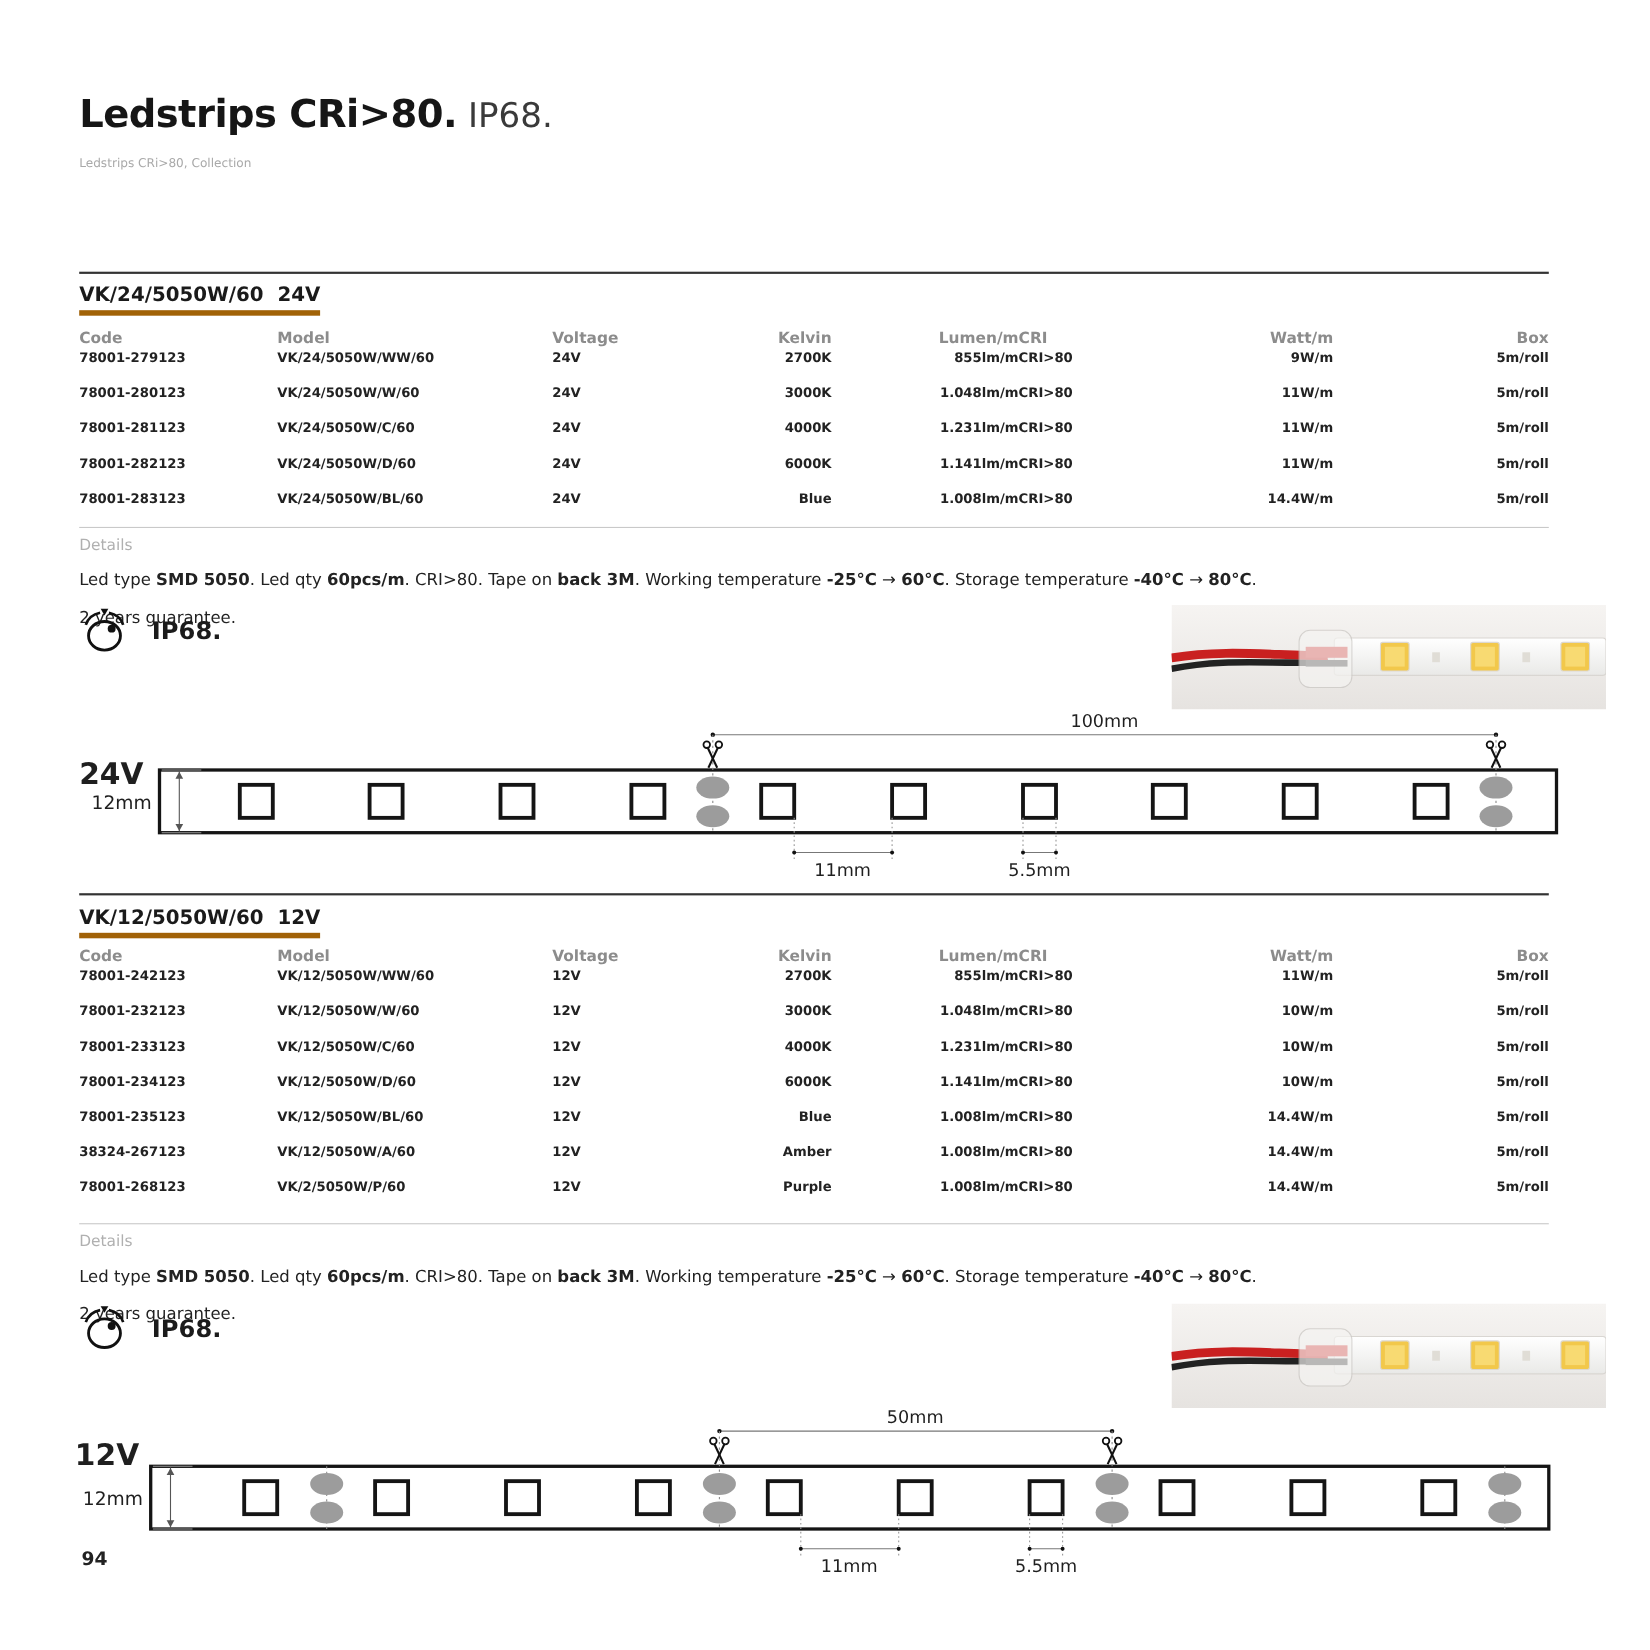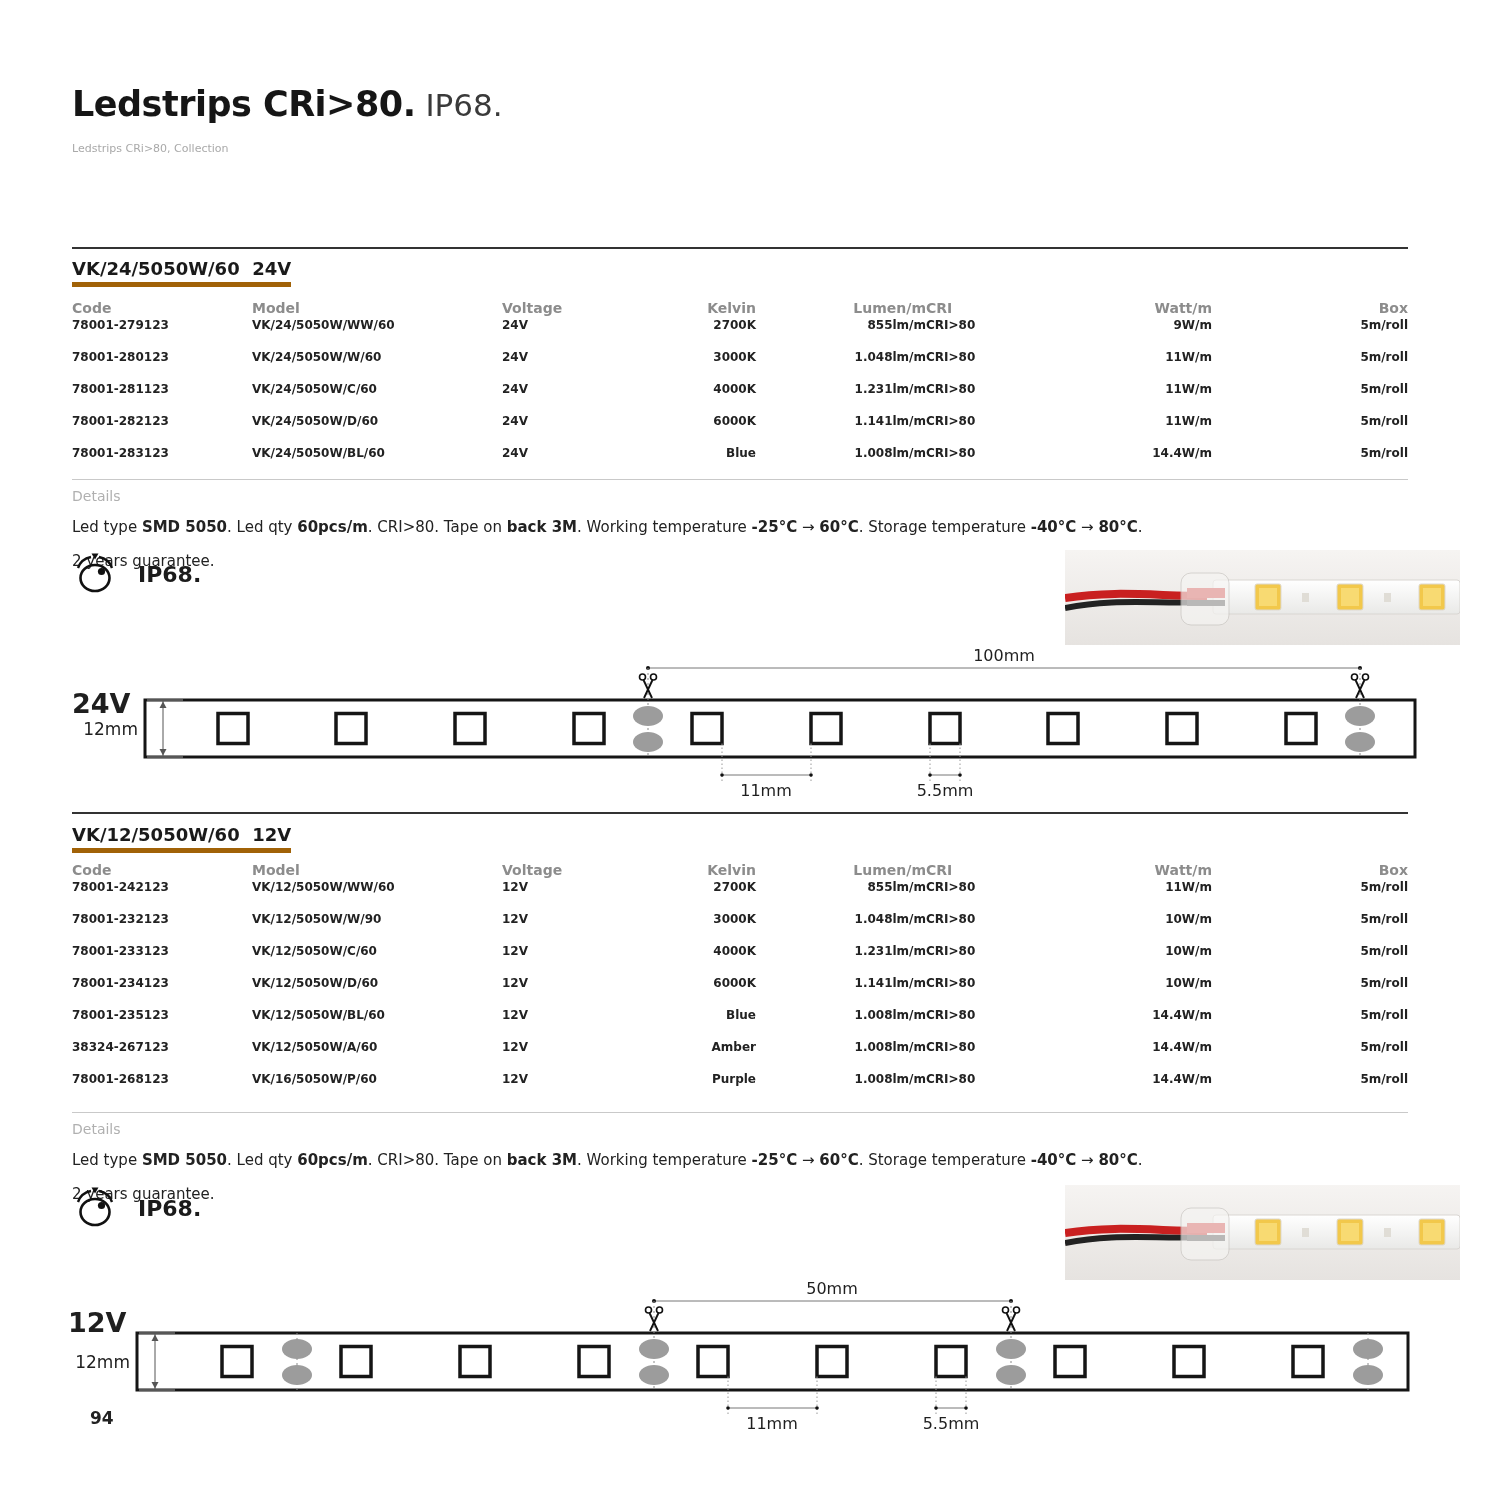--- a/index.html
+++ b/index.html
@@ -45,21 +45,21 @@
 
   
   .photo-holder{left:1065px;width:395px;height:95px;}
 
   
   svg text{fill:#1f1f1f;}
   svg .volt{font-size:27px;font-weight:700;}
   svg .dim{font-size:16px;}
   svg .dimh{font-size:17px;}
 
-  .page-num{left:74px;top:1408px;font-size:17px;font-weight:700;color:#222;margin-left:16px;}
+  .page-num{left:74px;top:1408px;font-size:17px;font-weight:700;color:#222;}
 </style>
 </head>
 <body>
 
 <div class="abs title">
   <span>Ledstrips CRi&gt;80.</span><span class="suffix">IP68.</span>
 </div>
 <div class="abs subtitle">Ledstrips CRi&gt;80, Collection</div>
 
 <div class="abs rule-dark" style="top:247px"></div>
@@ -246,21 +246,21 @@
       <span>VK/12/5050W/WW/60</span>
       <span>12V</span>
       <span>2700K</span>
       <span>855lm/m</span>
       <span>CRI&gt;80</span>
       <span>11W/m</span>
       <span>5m/roll</span>
     </div>
     <div class="trow tdata">
       <span>78001-232123</span>
-      <span>VK/12/5050W/W/90</span>
+      <span>VK/12/5050W/W/60</span>
       <span>12V</span>
       <span>3000K</span>
       <span>1.048lm/m</span>
       <span>CRI&gt;80</span>
       <span>10W/m</span>
       <span>5m/roll</span>
     </div>
     <div class="trow tdata">
       <span>78001-233123</span>
       <span>VK/12/5050W/C/60</span>
@@ -296,21 +296,21 @@
       <span>VK/12/5050W/A/60</span>
       <span>12V</span>
       <span>Amber</span>
       <span>1.008lm/m</span>
       <span>CRI&gt;80</span>
       <span>14.4W/m</span>
       <span>5m/roll</span>
     </div>
     <div class="trow tdata">
       <span>78001-268123</span>
-      <span>VK/16/5050W/P/60</span>
+      <span>VK/2/5050W/P/60</span>
       <span>12V</span>
       <span>Purple</span>
       <span>1.008lm/m</span>
       <span>CRI&gt;80</span>
       <span>14.4W/m</span>
       <span>5m/roll</span>
     </div>
   </div>
 
 <div class="abs rule-light" style="top:1112px"></div>

